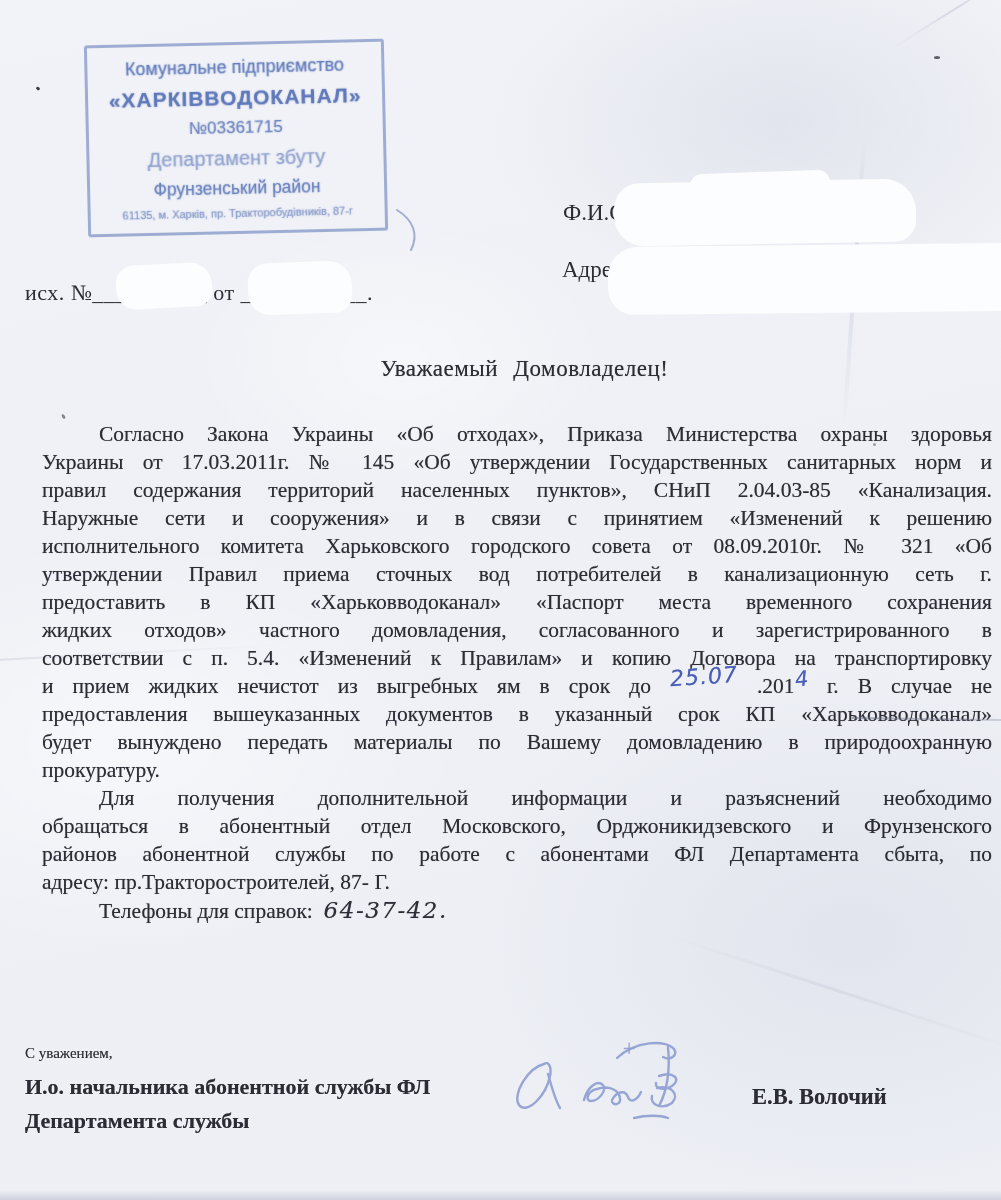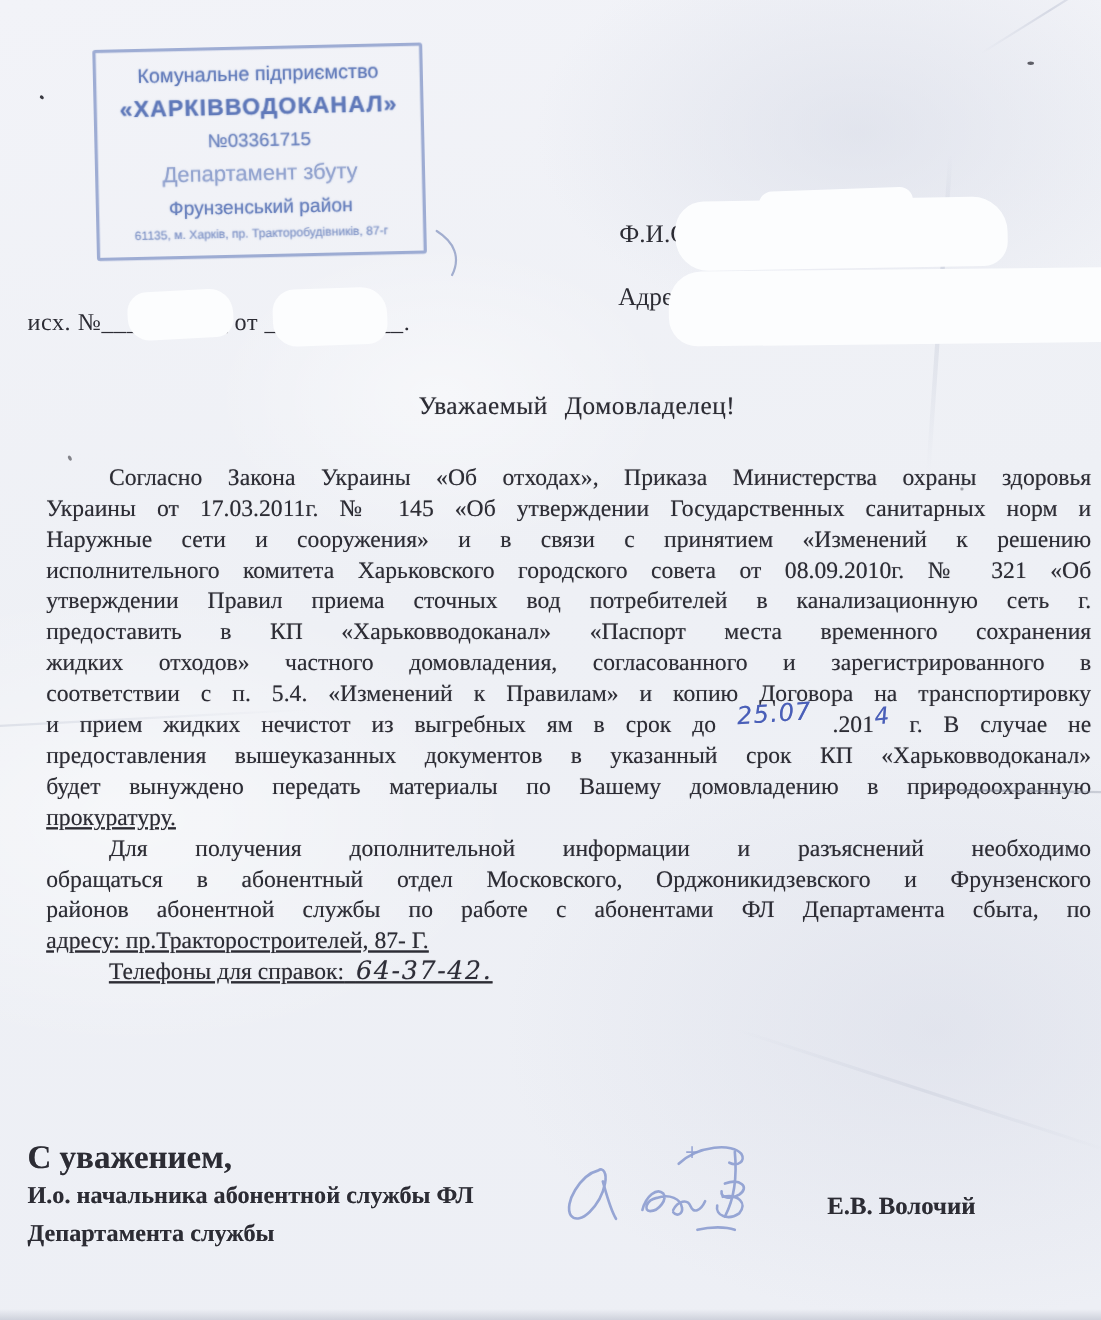--- a/index.html
+++ b/index.html
@@ -91,21 +91,21 @@
     text-align: center; font-size: 23px; word-spacing: 9px; letter-spacing: .5px;
     text-shadow: 0 0 .7px rgba(44,44,52,.55);
     padding-left: 24px;
   }
   #body-text {
     position: absolute; left: 42px; top: 420px; width: 950px;
     font-size: 21.5px; line-height: 28px;
     text-shadow: 0 0 .7px rgba(44,44,52,.5);
   }
   .line { text-align: justify; text-align-last: justify; white-space: normal; }
-  .line.last { text-align: right; text-align-last: left; text-decoration: underline; }
+  .line.last { text-align: right; text-align-last: left; }
   .line.indent { text-indent: 57px; }
   .hand {
     font-family: "DejaVu Sans", sans-serif; font-style: italic;
     color: #4a5fb8; text-shadow: 0 0 .5px rgba(74,95,184,.6);
     display: inline-block;
   }
   .hand.day { transform: translateY(-9px) rotate(-4deg); font-size: 22px; letter-spacing: 1px; }
   .hand.digit { transform: translateY(-7px) rotate(-6deg); font-size: 21px; }
   .phone-num {
     font-family: "DejaVu Serif", serif; font-style: italic;
@@ -116,21 +116,21 @@
     background: linear-gradient(to right, rgba(110,115,132,0.6), rgba(140,146,162,0.35));
     transform: rotate(0.8deg);
   }
 
   
   #closing {
     position: absolute; left: 25px; top: 1036px;
     font-size: 22px; line-height: 34px; font-weight: bold;
     text-shadow: 0 0 .6px rgba(44,44,52,.5);
   }
-  #closing .reg { font-weight: bold; font-size: 30px; }
+  #closing .reg { font-weight: normal; font-size: 15px; }
   .signer-name { position: absolute; left: 752px; top: 1084px; font-size: 22.5px; font-weight: bold; text-shadow: 0 0 .6px rgba(44,44,52,.5); }
   #signature { position: absolute; left: 498px; top: 1028px; }
   .plus-mark { position: absolute; left: 622px; top: 1038px; color: #98a6d4; font-size: 17px; font-family: "DejaVu Sans", sans-serif; }
 </style>
 </head>
 <body>
 
 <div id="page">
 
   <div class="crease crease-v"></div>
@@ -164,20 +164,21 @@
   <div class="redaction red-fio"></div>
   <div class="redaction red-addr"></div>
   <div class="redaction red-ref1"></div>
   <div class="redaction red-ref2"></div>
 
   <div class="salutation">Уважаемый Домовладелец!</div>
 
   <div id="body-text">
     <div class="line indent">Согласно Закона Украины «Об отходах», Приказа Министерства охраны здоровья</div>
     <div class="line">Украины от 17.03.2011г. № 145 «Об утверждении Государственных санитарных норм и</div>
+    <div class="line">правил содержания территорий населенных пунктов», СНиП 2.04.03-85 «Канализация.</div>
     <div class="line">Наружные сети и сооружения» и в связи с принятием «Изменений к решению</div>
     <div class="line">исполнительного комитета Харьковского городского совета от 08.09.2010г. № 321 «Об</div>
     <div class="line">утверждении Правил приема сточных вод потребителей в канализационную сеть г.</div>
     <div class="line">предоставить в КП «Харьковводоканал» «Паспорт места временного сохранения</div>
     <div class="line">жидких отходов» частного домовладения, согласованного и зарегистрированного в</div>
     <div class="line">соответствии с п. 5.4. «Изменений к Правилам» и копию Договора на транспортировку</div>
     <div class="line">
       <span>и прием жидких нечистот из выгребных ям в срок до</span>
       <span class="hand day">25.07</span>
       <span>.201</span><span class="hand digit">4</span>

